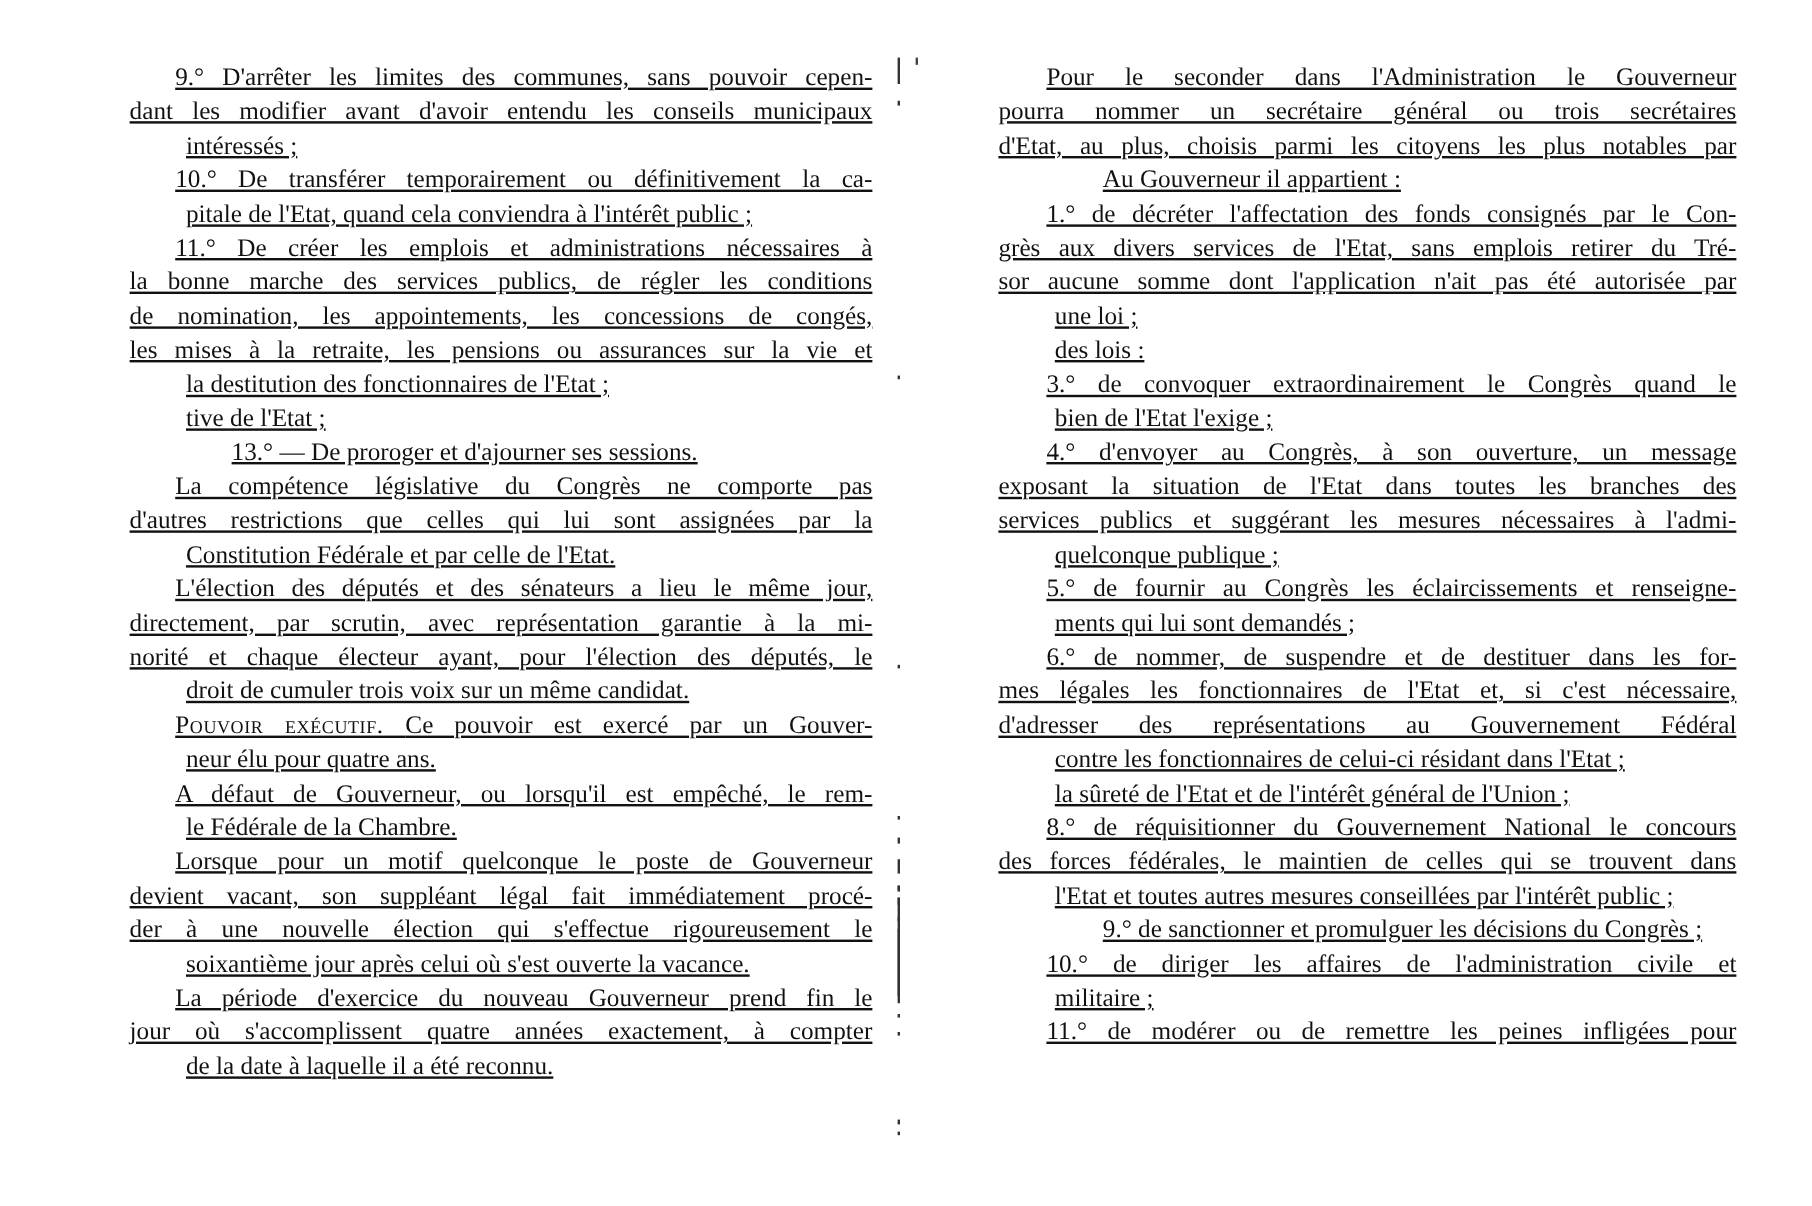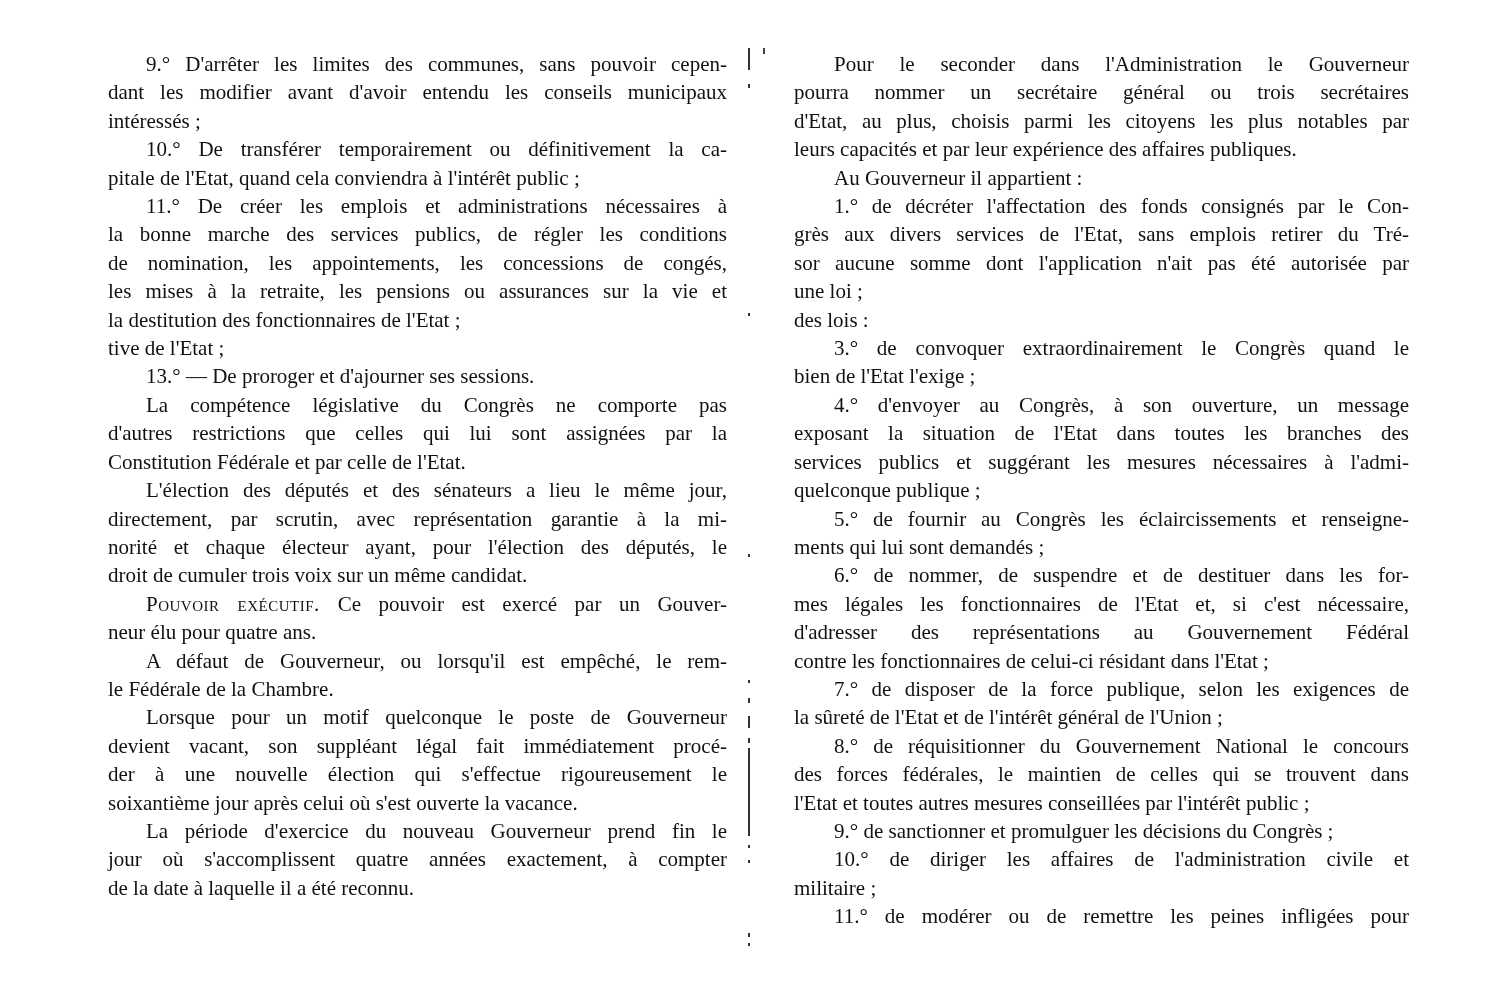--- a/index.html
+++ b/index.html
@@ -3,25 +3,26 @@
 <meta charset="utf-8">
 <style>
   html, body { margin: 0; padding: 0; background: #ffffff; }
   body { width: 1510px; height: 1005px; position: relative; overflow: hidden; }
   .page { position: absolute; left: 0; top: 0; width: 1510px; height: 1005px; background: #fff; }
   .col {
     position: absolute; top: 50px;
     font-family: "Liberation Serif", "DejaVu Serif", serif;
     font-size: 21px; line-height: 28.4px; color: #111;
     text-align: justify;
+    text-decoration: underline;
   }
   .col-left { left: 108px; width: 619px; }
-  .col-right { left: 794px; width: 615px; }
+  .col-right { left: 832px; width: 615px; }
   .line { display: block; white-space: nowrap; text-align-last: justify; text-align: justify; }
-  .line.last { text-align-last: left; }
+  .line.last { text-align-last: left; margin-left: 47px; }
   .line.indent { padding-left: 38px; }
   .col-right .line.indent { padding-left: 40px; }
   .smallcaps { font-variant: small-caps; letter-spacing: 0.5px; }
   .divider {
     position: absolute; left: 748px; top: 48px; width: 2px; height: 900px;
   }
   .divider span { position: absolute; left: 0; width: 2px; background: #333; }
   .corner-mark { position: absolute; left: 763px; top: 48px; width: 2px; height: 6px; background: #444; }
 </style>
 </head>
@@ -81,40 +82,38 @@
       <span class="line">der à une nouvelle élection qui s'effectue rigoureusement le</span>
       <span class="line last">soixantième jour après celui où s'est ouverte la vacance.</span>
       <span class="line indent">La période d'exercice du nouveau Gouverneur prend fin le</span>
       <span class="line">jour où s'accomplissent quatre années exactement, à compter</span>
       <span class="line last">de la date à laquelle il a été reconnu.</span>
     </div>
   <div class="col col-right" id="col-right">
       <span class="line indent">Pour le seconder dans l'Administration le Gouverneur</span>
       <span class="line">pourra nommer un secrétaire général ou trois secrétaires</span>
       <span class="line">d'Etat, au plus, choisis parmi les citoyens les plus notables par</span>
-      <span class="line last">leurs capacités et par leur expérience des affaires publiques.</span>
       <span class="line indent last">Au Gouverneur il appartient :</span>
       <span class="line indent">1.° de décréter l'affectation des fonds consignés par le Con-</span>
       <span class="line">grès aux divers services de l'Etat, sans emplois retirer du Tré-</span>
       <span class="line">sor aucune somme dont l'application n'ait pas été autorisée par</span>
       <span class="line last">une loi ;</span>
       <span class="line last">des lois :</span>
       <span class="line indent">3.° de convoquer extraordinairement le Congrès quand le</span>
       <span class="line last">bien de l'Etat l'exige ;</span>
       <span class="line indent">4.° d'envoyer au Congrès, à son ouverture, un message</span>
       <span class="line">exposant la situation de l'Etat dans toutes les branches des</span>
       <span class="line">services publics et suggérant les mesures nécessaires à l'admi-</span>
       <span class="line last">quelconque publique ;</span>
       <span class="line indent">5.° de fournir au Congrès les éclaircissements et renseigne-</span>
       <span class="line last">ments qui lui sont demandés ;</span>
       <span class="line indent">6.° de nommer, de suspendre et de destituer dans les for-</span>
       <span class="line">mes légales les fonctionnaires de l'Etat et, si c'est nécessaire,</span>
       <span class="line">d'adresser des représentations au Gouvernement Fédéral</span>
       <span class="line last">contre les fonctionnaires de celui-ci résidant dans l'Etat ;</span>
-      <span class="line indent">7.° de disposer de la force publique, selon les exigences de</span>
       <span class="line last">la sûreté de l'Etat et de l'intérêt général de l'Union ;</span>
       <span class="line indent">8.° de réquisitionner du Gouvernement National le concours</span>
       <span class="line">des forces fédérales, le maintien de celles qui se trouvent dans</span>
       <span class="line last">l'Etat et toutes autres mesures conseillées par l'intérêt public ;</span>
       <span class="line indent last">9.° de sanctionner et promulguer les décisions du Congrès ;</span>
       <span class="line indent">10.° de diriger les affaires de l'administration civile et</span>
       <span class="line last">militaire ;</span>
       <span class="line indent">11.° de modérer ou de remettre les peines infligées pour</span>
     </div>
 </div>

